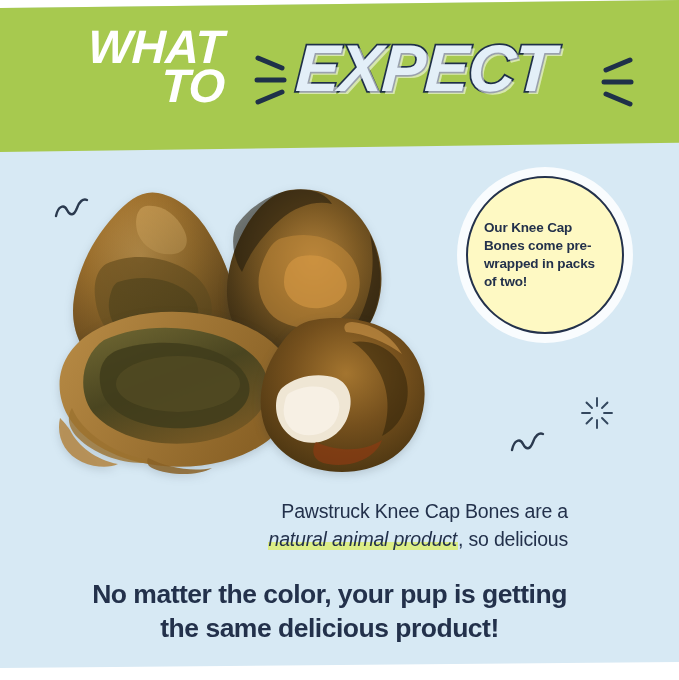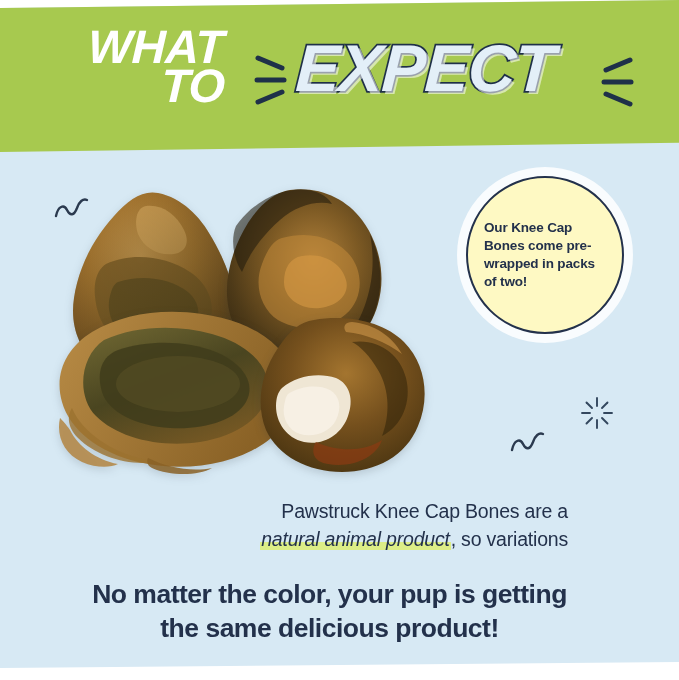--- a/index.html
+++ b/index.html
@@ -340,21 +340,21 @@
     </g>
   </svg>
 
   <div class="badge">
     <div class="badge-text">Our Knee Cap Bones come pre-wrapped in packs of two!</div>
   </div>
 
   <div class="copy-block">
     <p class="para">
       <span class="line">Pawstruck Knee Cap Bones are a</span>
-      <span class="line"><span class="hl">natural animal product</span><span>, so variations</span></span>
+      <span class="line"><span class="hl">natural animal product</span><span>, so delicious</span></span>
     </p>
   </div>
 
   <h2 class="headline">
     <span class="line">No matter the color, your pup is getting</span>
     <span class="line">the same delicious product!</span>
   </h2>
 
 </div>
 

